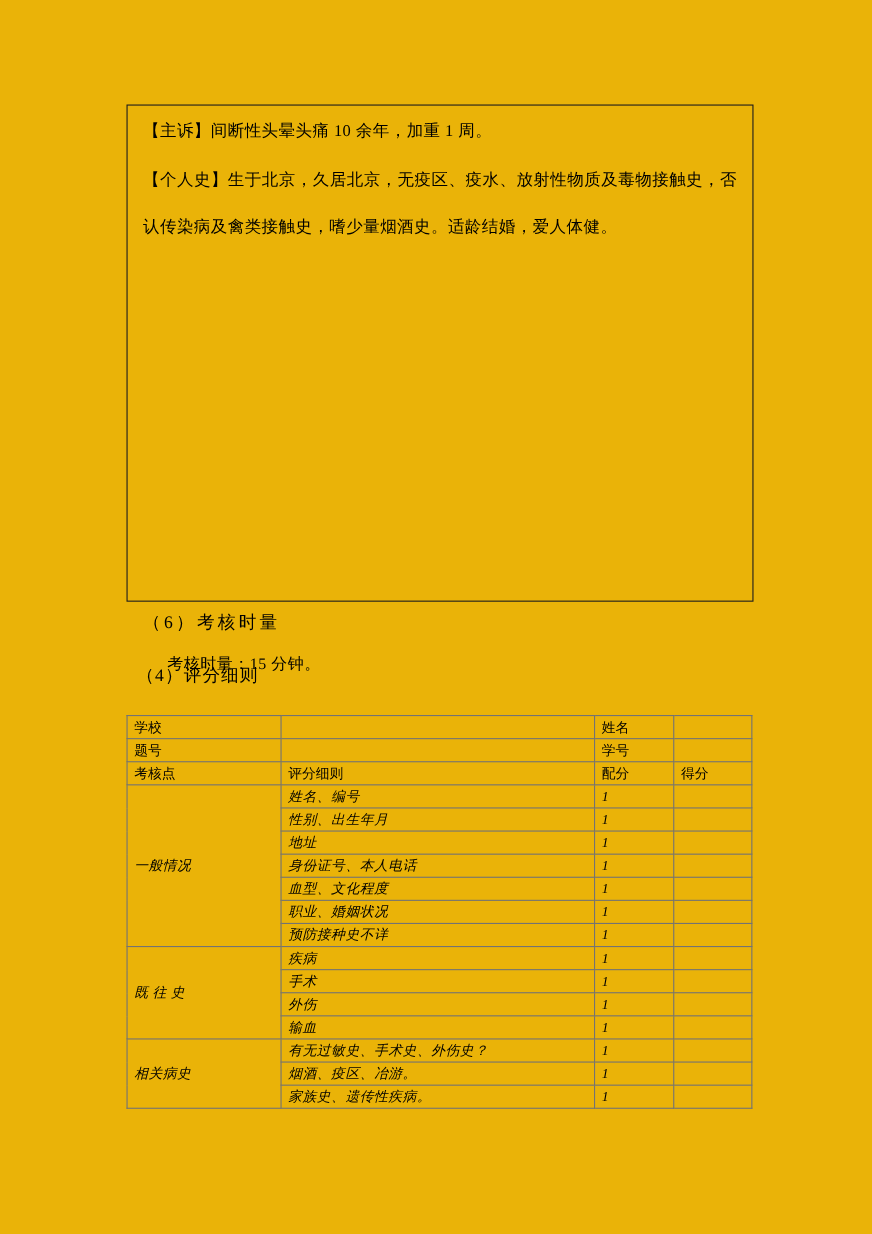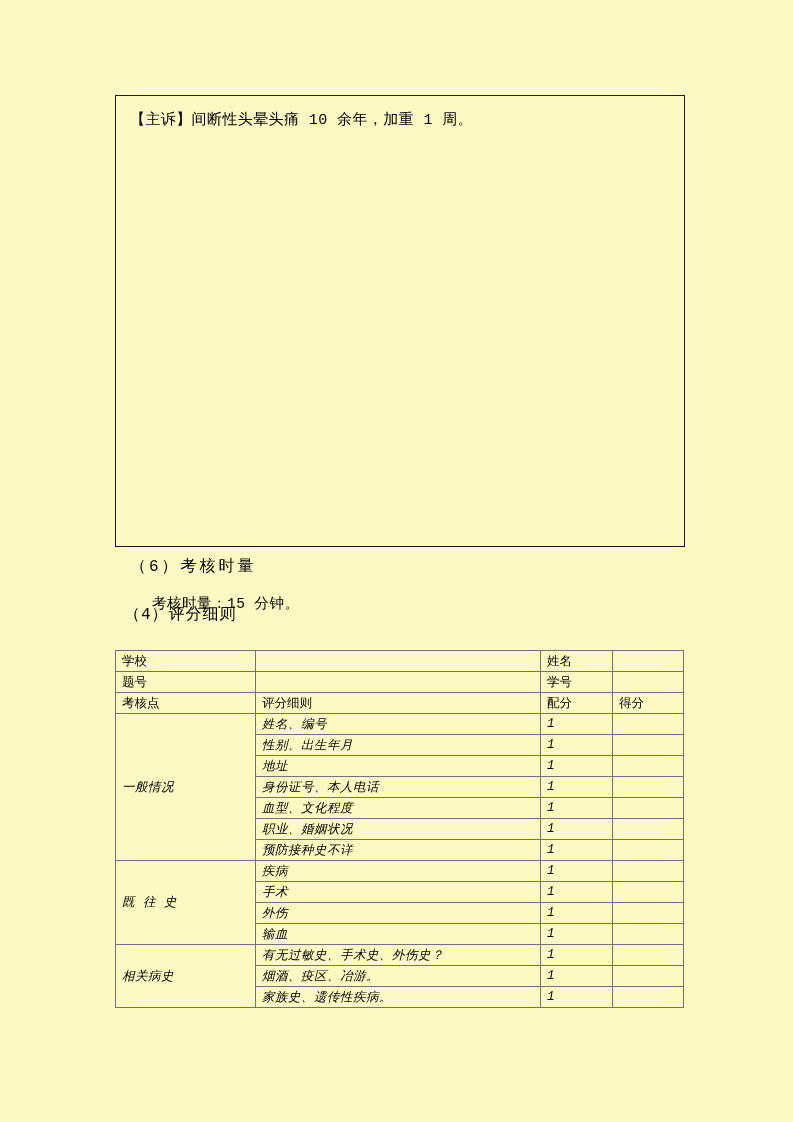--- a/index.html
+++ b/index.html
@@ -6,23 +6,22 @@
   html, body { margin: 0; padding: 0; }
   body {
     width: 793px; height: 1122px;
     background: #ffffff;
     font-family: "Liberation Serif", serif;
     color: #000;
   }
   .page {
     position: relative;
     width: 793px; height: 1122px;
-    background: #fef9c3;
+    background: #eab308;
     overflow: hidden;
-    font-family: Liberation Mono, monospace;
   }
   .record-box {
     position: absolute;
     left: 115px; top: 95px;
     width: 570px; height: 452px;
     border: 1px solid #1c1c1c;
     padding: 3px 14px 0 14px;
     overflow: hidden;
   }
   .record-box p {
@@ -77,20 +76,21 @@
     font-size: 12.5px;
   }
 </style>
 </head>
 <body>
 
 <div class="page">
 
   <div class="record-box">
     <p>【主诉】间断性头晕头痛 10 余年，加重 1 周。</p>
+    <p>【个人史】生于北京，久居北京，无疫区、疫水、放射性物质及毒物接触史，否认传染病及禽类接触史，嗜少量烟酒史。适龄结婚，爱人体健。</p>
   </div>
 
   <div class="sec3-heading">（6）考核时量</div>
   <div class="sec3-body">考核时量：15 分钟。</div>
   <div class="sec4-heading">（4）评分细则</div>
 
   <table class="score">
     <colgroup>
       <col style="width:140px">
       <col style="width:285px">

